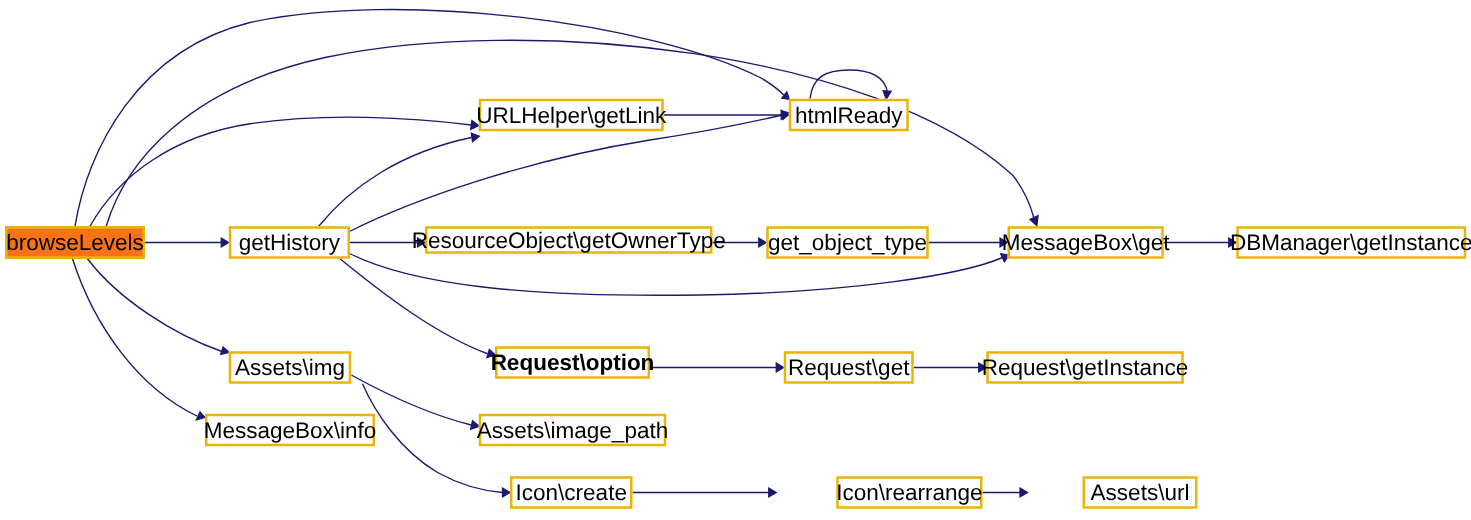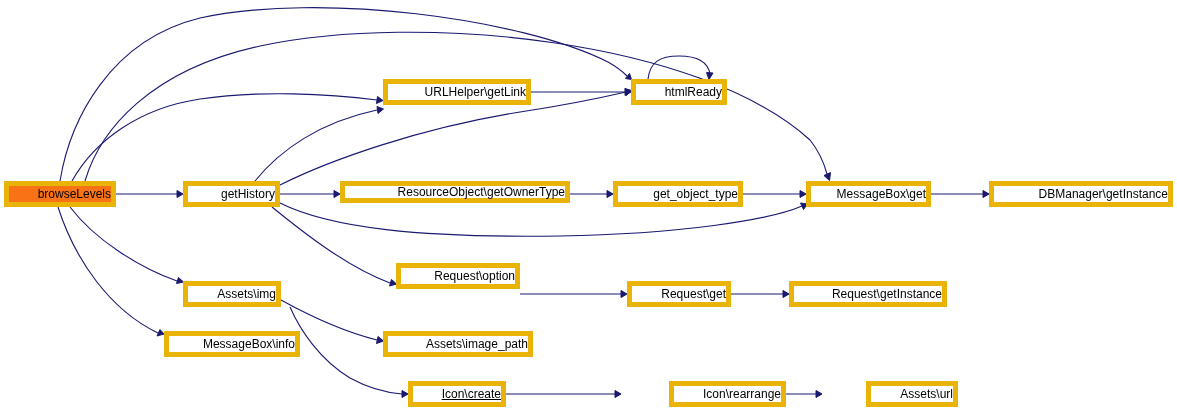--- a/index.html
+++ b/index.html
@@ -1,20 +1,20 @@
 <!DOCTYPE html>
 <html><head>
 <meta charset="utf-8">
 <style>
   html,body{margin:0;padding:0;background:#ffffff;}
   #canvas{position:relative;width:1177px;height:416px;overflow:hidden;
           font-family:"Liberation Sans",sans-serif;background:#ffffff;}
-  .node{position:absolute;box-sizing:border-box;border:5px solid #eab308;
-        background:#ffffff;color:#000000;font-size:12px;line-height:1;
-        display:flex;align-items:center;justify-content:flex-end;white-space:nowrap;}
+  .node{position:absolute;box-sizing:border-box;border:2px solid #eab308;
+        background:#ffffff;color:#000000;font-size:18px;line-height:1;
+        display:flex;align-items:center;justify-content:center;white-space:nowrap;}
   .node.root{background:#f97316;}
   svg.edges{position:absolute;left:0;top:0;width:1177px;height:416px;overflow:visible;}
   svg.edges path{fill:none;stroke:#191970;stroke-width:1.1px;}
   svg.edges polygon{fill:#191970;stroke:#191970;stroke-width:1px;}
 </style>
 </head>
 <body>
 
 <div id="canvas">
   <svg class="edges" viewBox="0 0 1177 416">
@@ -106,36 +106,36 @@
   </div>
   <div class="node" style="left:806px;top:181px;width:125px;height:26px;">
     <span>MessageBox\get</span>
   </div>
   <div class="node" style="left:989px;top:181px;width:184px;height:26px;">
     <span>DBManager\getInstance</span>
   </div>
   <div class="node" style="left:183px;top:281px;width:98px;height:26px;">
     <span>Assets\img</span>
   </div>
-  <div class="node" style="left:396px;top:263px;width:124px;height:26px;">
+  <div class="node" style="left:396px;top:277px;width:124px;height:26px;font-weight:bold;">
     <span>Request\option</span>
   </div>
   <div class="node" style="left:627px;top:281px;width:104px;height:26px;">
     <span>Request\get</span>
   </div>
   <div class="node" style="left:789px;top:281px;width:158px;height:26px;">
     <span>Request\getInstance</span>
   </div>
   <div class="node" style="left:164px;top:331px;width:136px;height:26px;">
     <span>MessageBox\info</span>
   </div>
   <div class="node" style="left:383px;top:331px;width:150px;height:26px;">
     <span>Assets\image_path</span>
   </div>
-  <div class="node" style="left:408px;top:381px;width:98px;height:26px;text-decoration:underline;">
+  <div class="node" style="left:408px;top:381px;width:98px;height:26px;">
     <span>Icon\create</span>
   </div>
   <div class="node" style="left:621px;top:381px;width:117px;height:26px;margin-left:48px;">
     <span>Icon\rearrange</span>
   </div>
   <div class="node" style="left:822px;top:381px;width:92px;height:26px;margin-left:44px;">
     <span>Assets\url</span>
   </div>
 </div>
 

